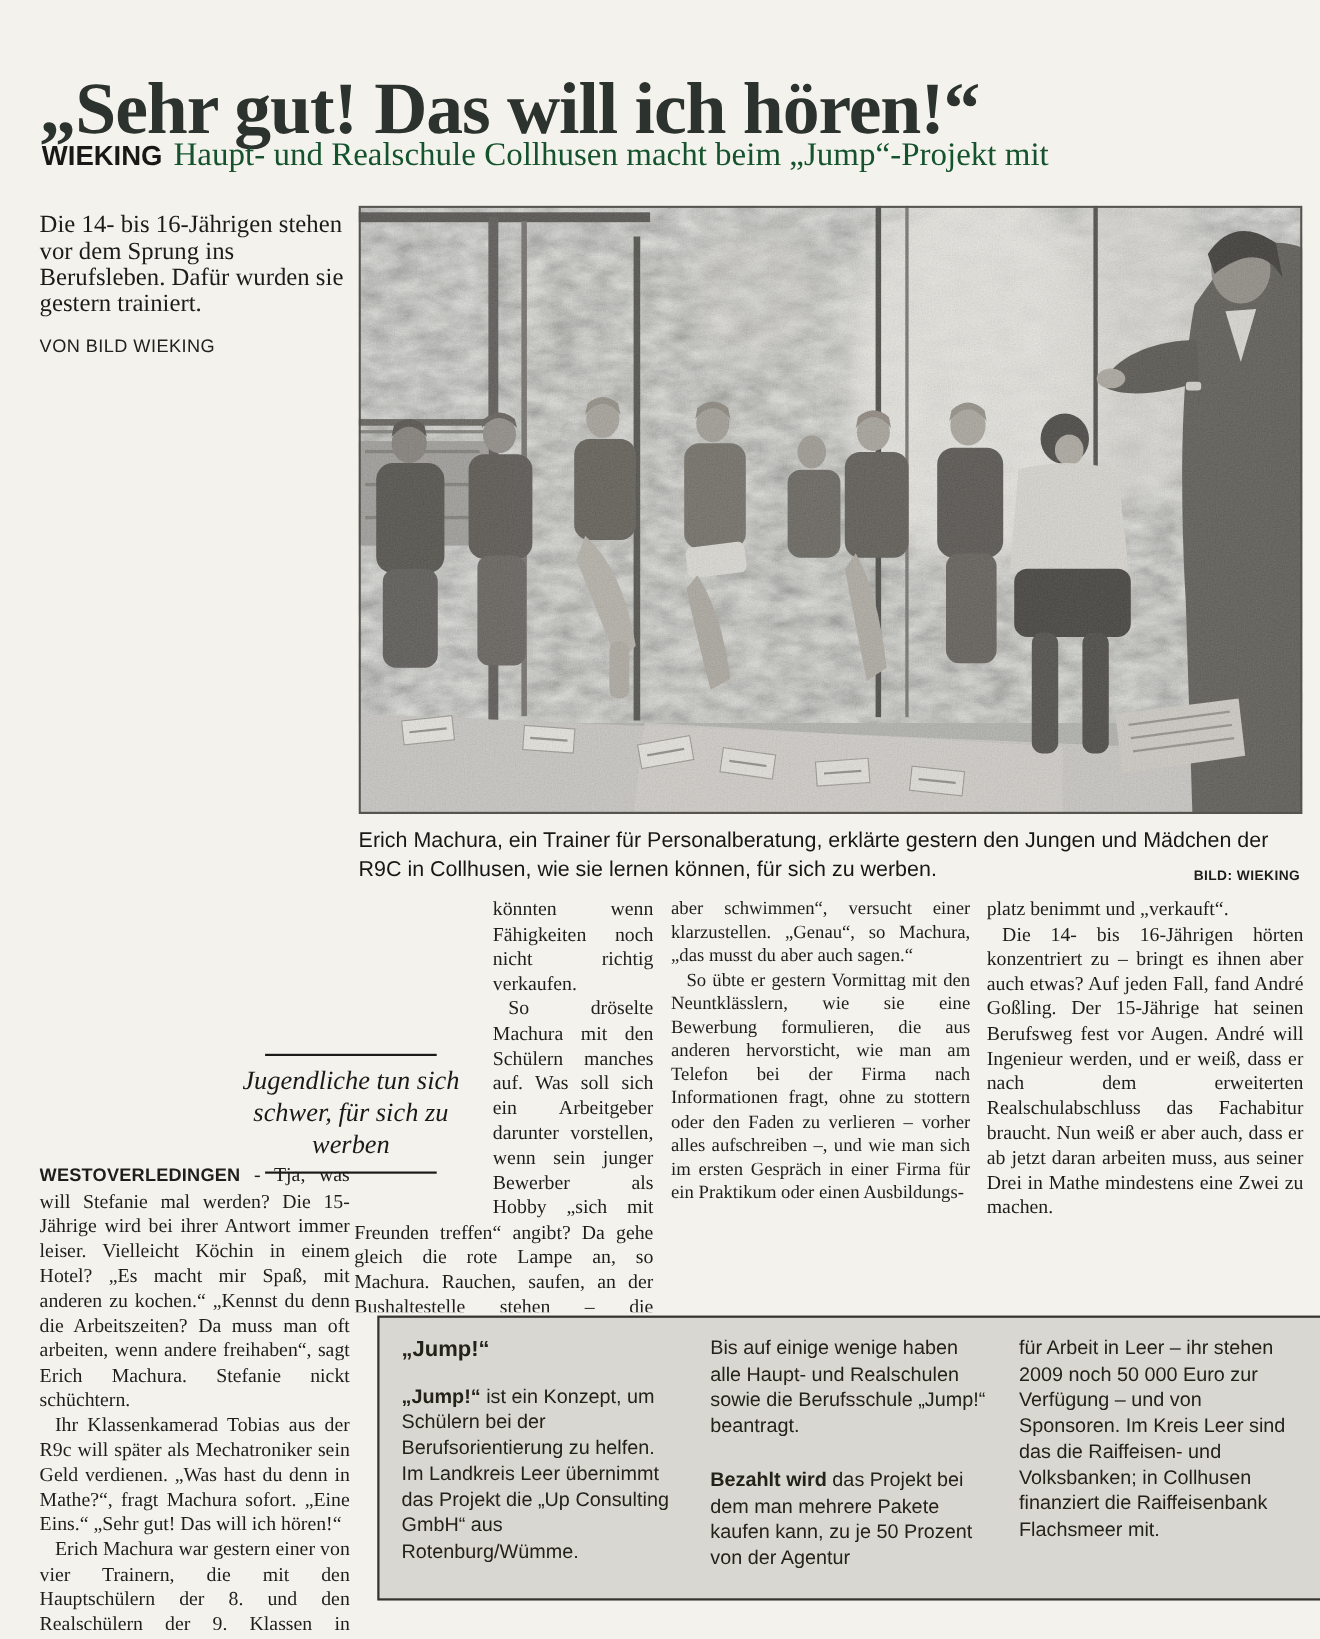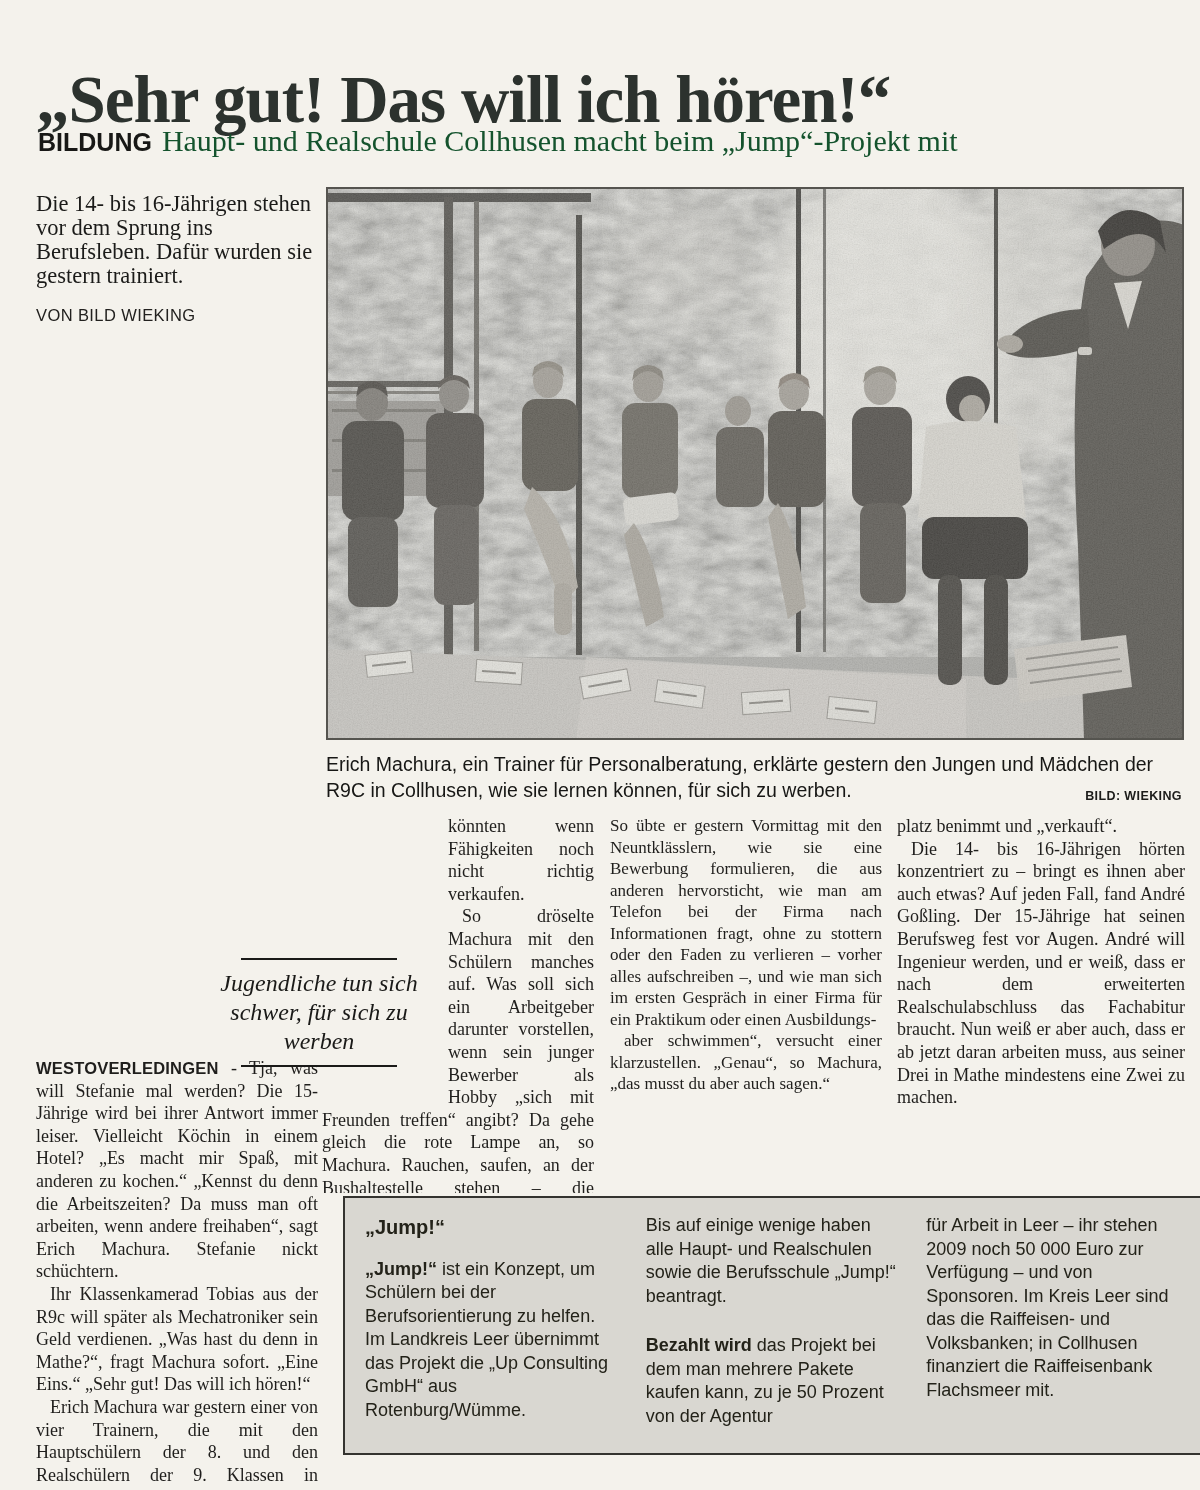--- a/index.html
+++ b/index.html
@@ -82,21 +82,21 @@
   .ib-bold{ font-weight:bold; }
 </style>
 </head>
 <body>
 
 <div class="page">
 
   <h1 class="headline">„Sehr gut! Das will ich hören!“</h1>
 
   <div class="kicker">
-    <span class="kicker-label">BILDUNG</span><span class="kicker-text">Haupt- und Realschule Collhusen macht beim „Jump“-Projekt mit</span>
+    <span class="kicker-label">WIEKING</span><span class="kicker-text">Haupt- und Realschule Collhusen macht beim „Jump“-Projekt mit</span>
   </div>
 
   <div class="left-col">
     <div class="lead">Die 14- bis 16-Jährigen stehen vor dem Sprung ins Berufsleben. Dafür wurden sie gestern trainiert.</div>
     <div class="byline">VON BILD WIEKING</div>
     <div class="body-block">
       <div class="spacer-r"></div>
       <p class="body"><span class="dateline">WESTOVERLEDINGEN</span><span> - Tja, was will Stefanie mal werden? Die 15-Jährige wird bei ihrer Antwort immer leiser. Vielleicht Köchin in einem Hotel? „Es macht mir Spaß, mit anderen zu kochen.“ „Kennst du denn die Arbeitszeiten? Da muss man oft arbeiten, wenn andere freihaben“, sagt Erich Machura. Stefanie nickt schüchtern.</span></p>
       <p class="body">Ihr Klassenkamerad Tobias aus der R9c will später als Mechatroniker sein Geld verdienen. „Was hast du denn in Mathe?“, fragt Machura sofort. „Eine Eins.“ „Sehr gut! Das will ich hören!“</p>
       <p class="body">Erich Machura war gestern einer von vier Trainern, die mit den Hauptschülern der 8. und den Realschülern der 9. Klassen in Collhusen den ersten Sprung in die Arbeitswelt vorbereiteten. Und genauso heißt das Projekt, an dem das Westoverledinger Schulzentrum teilnimmt: „Jump!“ (auf Deutsch: „Spring!“ Siehe auch den Infokasten.)</p>
@@ -269,22 +269,22 @@
     <span class="credit">BILD: WIEKING</span>
   </div>
 
   <div class="col col2">
     <div class="spacer-l"></div>
     <p class="body">könnten wenn Fähigkeiten noch nicht richtig verkaufen.</p>
     <p class="body">So dröselte Machura mit den Schülern manches auf. Was soll sich ein Arbeitgeber darunter vorstellen, wenn sein junger Bewerber als Hobby „sich mit Freunden treffen“ angibt? Da gehe gleich die rote Lampe an, so Machura. Rauchen, saufen, an der Bushaltestelle stehen – die Jugendlichen gucken gequält. „Wir gehen</p>
   </div>
 
   <div class="col col3">
+    <p class="body">aber schwimmen“, versucht einer klarzustellen. „Genau“, so Machura, „das musst du aber auch sagen.“</p>
     <p class="body">So übte er gestern Vormittag mit den Neuntklässlern, wie sie eine Bewerbung formulieren, die aus anderen hervorsticht, wie man am Telefon bei der Firma nach Informationen fragt, ohne zu stottern oder den Faden zu verlieren – vorher alles aufschreiben –, und wie man sich im ersten Gespräch in einer Firma für ein Praktikum oder einen Ausbildungs-</p>
-    <p class="body">aber schwimmen“, versucht einer klarzustellen. „Genau“, so Machura, „das musst du aber auch sagen.“</p>
   </div>
 
   <div class="col col4">
     <p class="body">platz benimmt und „verkauft“.</p>
     <p class="body">Die 14- bis 16-Jährigen hörten konzentriert zu – bringt es ihnen aber auch etwas? Auf jeden Fall, fand André Goßling. Der 15-Jährige hat seinen Berufsweg fest vor Augen. André will Ingenieur werden, und er weiß, dass er nach dem erweiterten Realschulabschluss das Fachabitur braucht. Nun weiß er aber auch, dass er ab jetzt daran arbeiten muss, aus seiner Drei in Mathe mindestens eine Zwei zu machen.</p>
   </div>
 
   <div class="pull-quote">
     <div class="pq-rule top"></div>
     <div>Jugendliche tun sich schwer, für sich zu werben</div>

